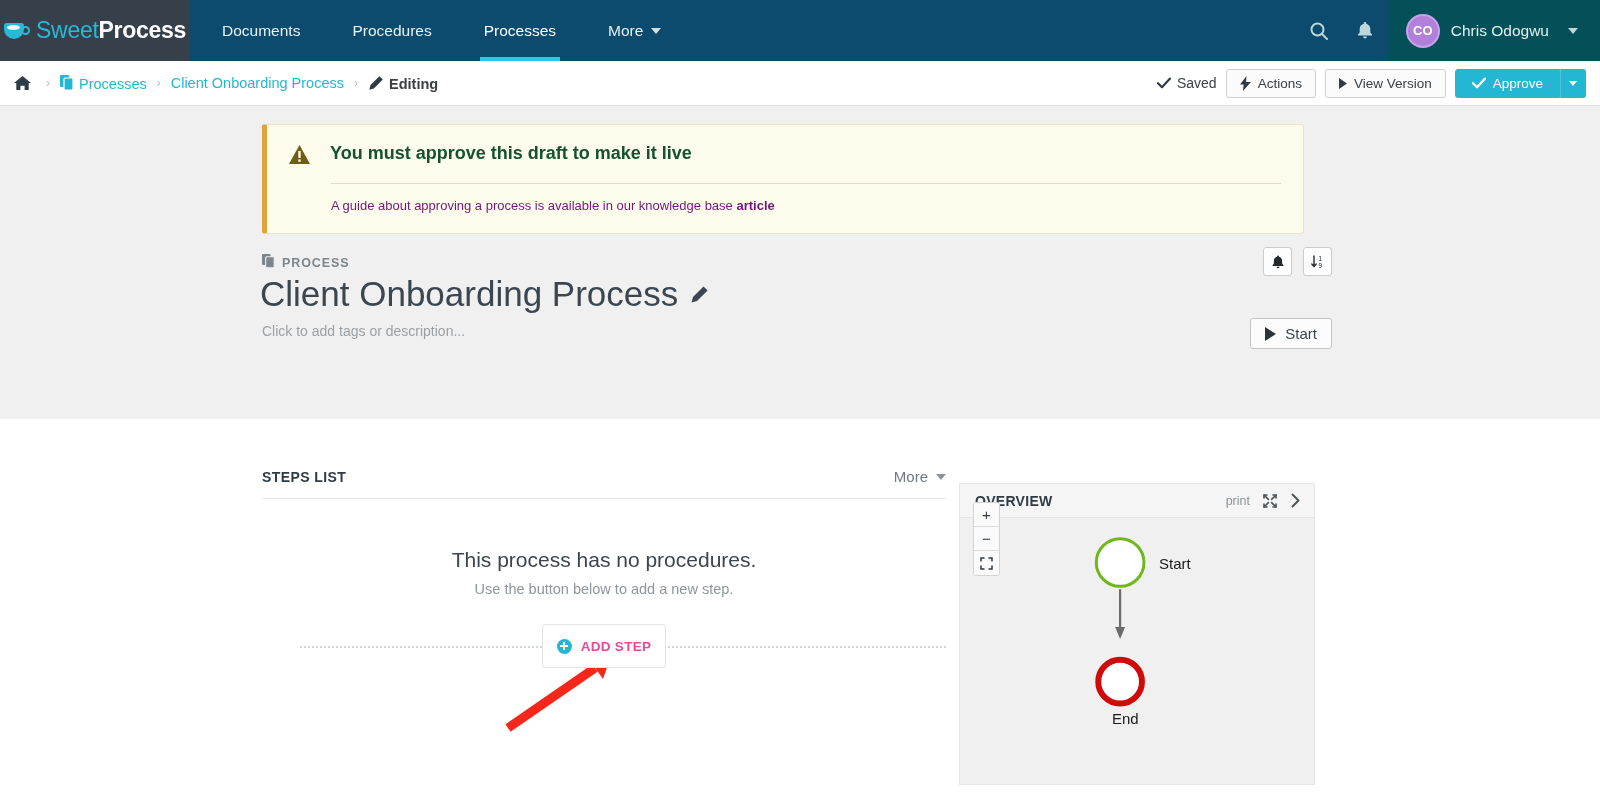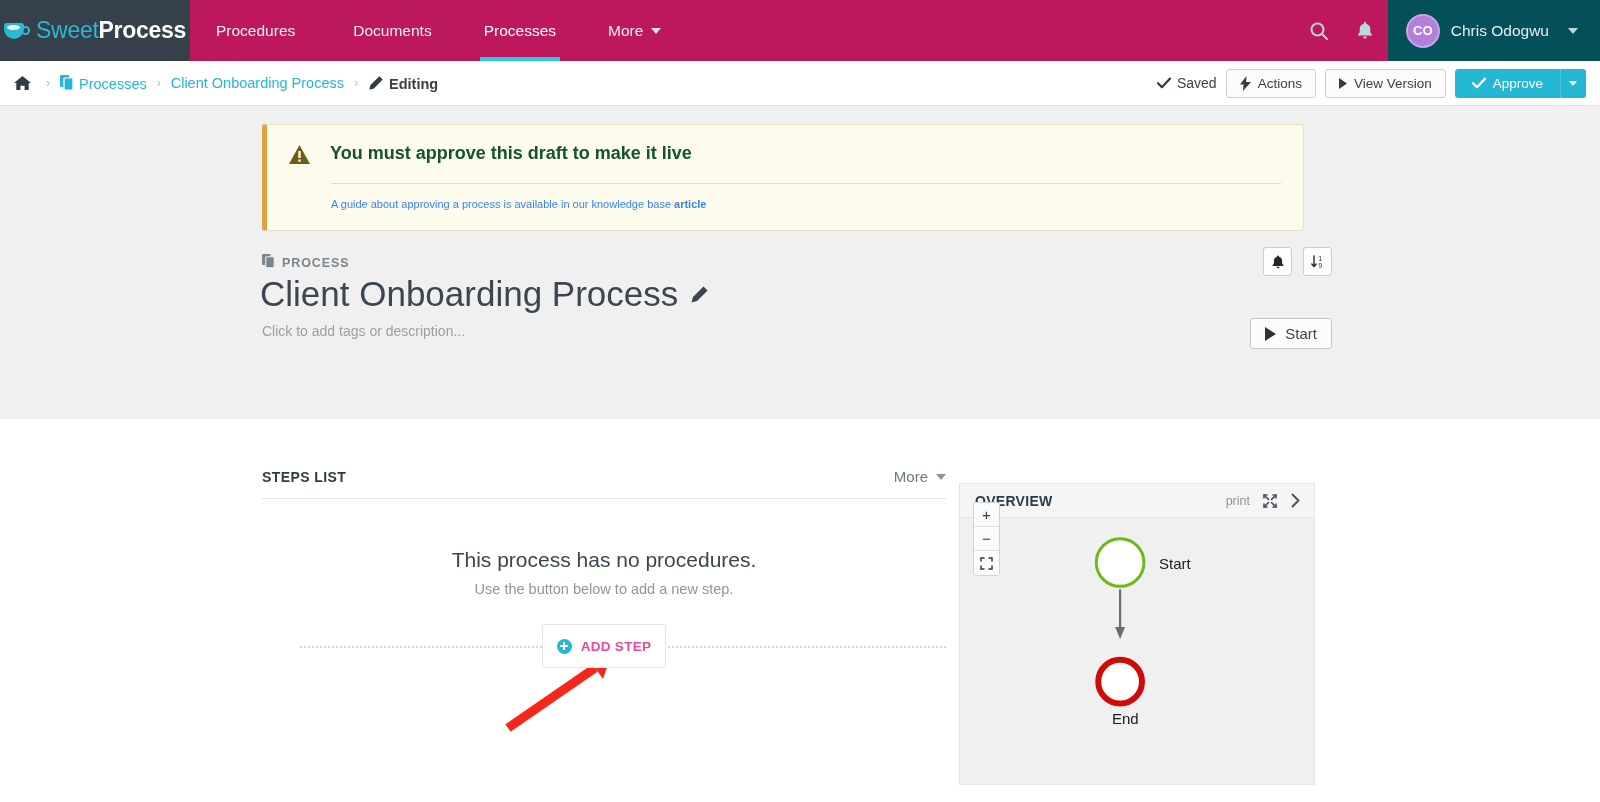--- a/index.html
+++ b/index.html
@@ -7,21 +7,21 @@
     width: 1600px; height: 802px;
     font-family: "Liberation Sans", sans-serif;
     background: #ffffff;
     overflow: hidden;
   }
   #app { position: relative; width: 1600px; height: 802px; }
 
   
   .topnav {
     position: absolute; top: 0; left: 0; width: 1600px; height: 61px;
-    background: #be185d; display: flex; align-items: stretch;
+    background: #0c4a6e; display: flex; align-items: stretch;
   }
   .logo-block {
     width: 190px; height: 61px; background: #36404a;
     display: flex; align-items: center; justify-content: center;
     flex: 0 0 190px;
   }
   .logo-wrap { display: flex; align-items: center; gap: 5px; }
   .logo-cup { width: 27px; height: 24px; position: relative; }
   .logo-cup .bowl {
     position: absolute; left: 0; top: 4px; width: 20px; height: 16px;
@@ -115,21 +115,21 @@
   .alert {
     position: absolute; left: 262px; top: 18px; width: 1042px;
     background: #fdfbeb; border: 1px solid #e9e4c6; border-left: 5px solid #e0a23c;
     border-radius: 3px; padding: 18px 22px 20px 22px;
   }
   .alert-head { display: flex; align-items: flex-start; gap: 20px; }
   .alert-warn { color: #7a6217; font-size: 21px; line-height: 1; margin-top: 2px; }
   .alert-title { font-size: 18px; color: #14532d; font-weight: 700; }
   .alert-rule { border-top: 1px solid #e5dfc1; margin: 16px 0 0 42px; }
   .alert-body {
-    margin: 14px 0 0 42px; font-size: 11px; color: #3b82f6;
+    margin: 14px 0 0 42px; font-size: 13px; color: #701a75;
   }
   .alert-body b { font-weight: 700; }
 
   .proc-kicker {
     position: absolute; left: 262px; top: 148px;
     font-size: 12.5px; font-weight: 700; letter-spacing: .9px; color: #7b858c;
     display: flex; align-items: center; gap: 7px;
   }
   .proc-title {
     position: absolute; left: 260px; top: 168px;
@@ -247,25 +247,25 @@
           <div class="bowl"></div>
             <div class="handle"></div>
         </div>
         <div class="logo-text">
           <span class="sweet">Sweet</span><span class="process">Process</span>
         </div>
       </div>
     </div>
 
     <div class="navitems">
+      <div class="navitem first">
+        <span>Documents</span>
+      </div>
       <div class="navitem">
         <span>Procedures</span>
-      </div>
-      <div class="navitem first">
-        <span>Documents</span>
       </div>
       <div class="navitem active">
         <span>Processes</span>
       </div>
       <div class="navitem">
         <span>More</span>
         <i class="caret-dn"></i>
       </div>
     </div>
 

